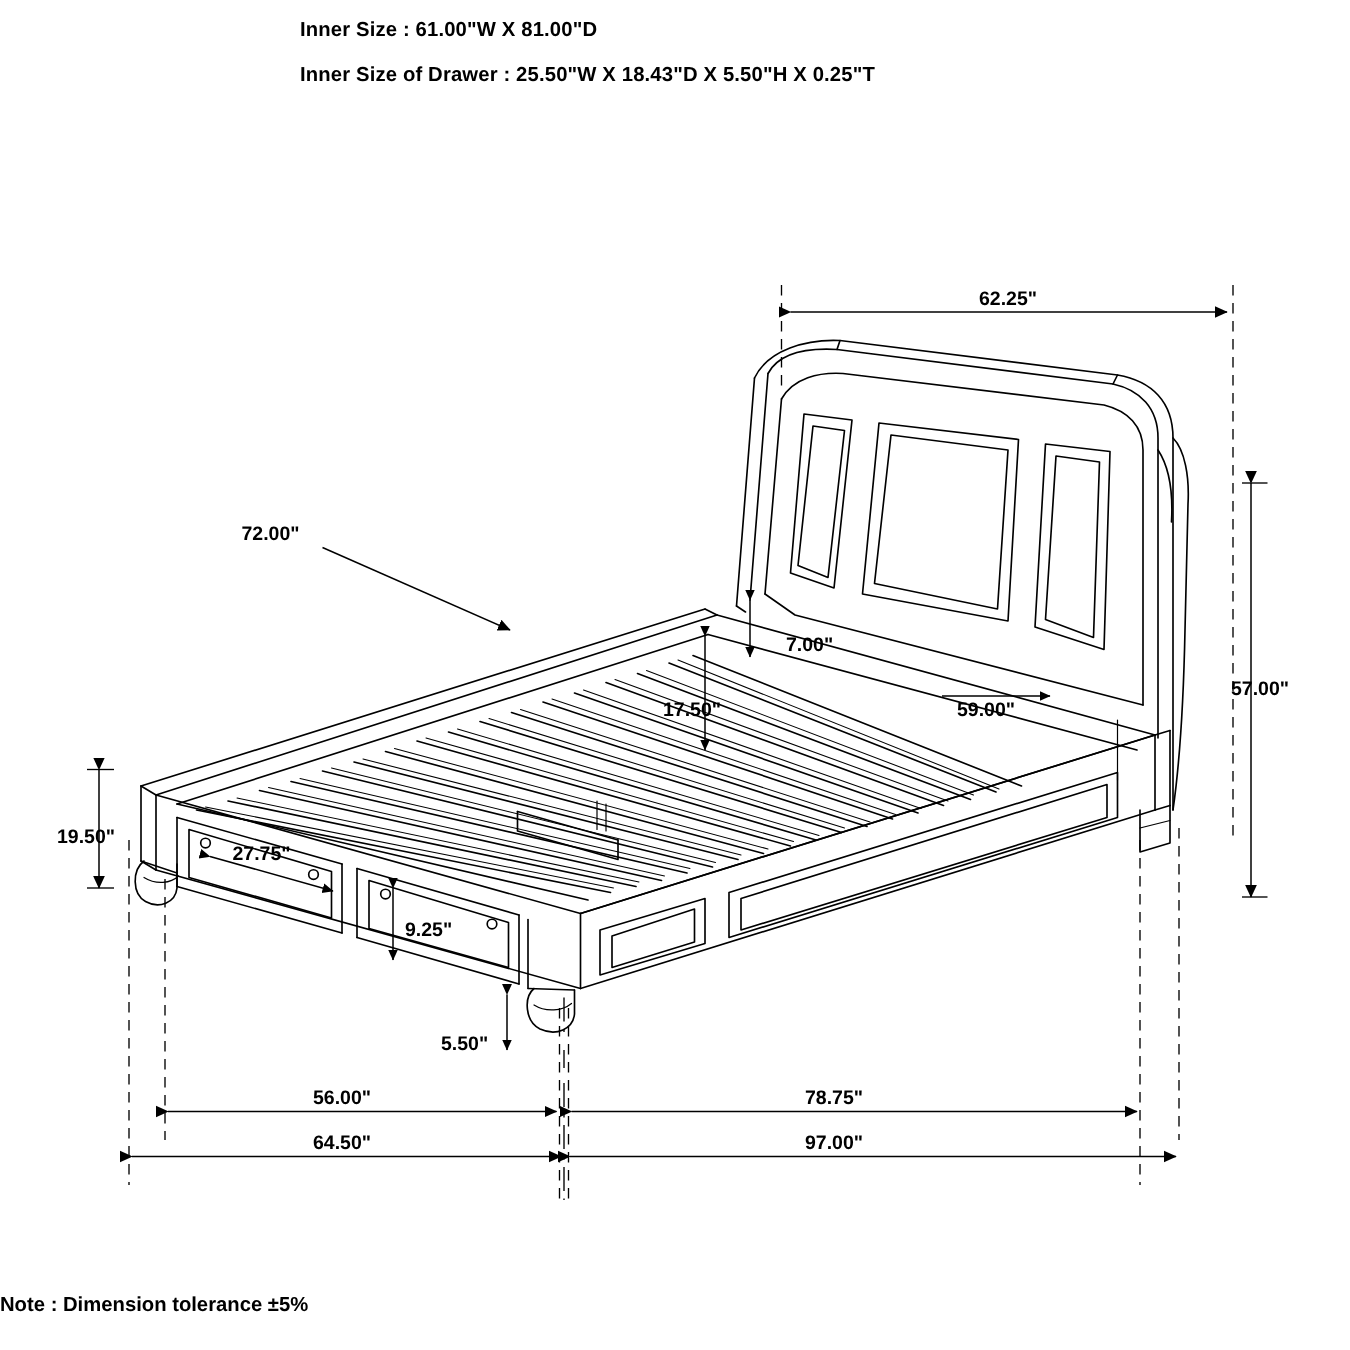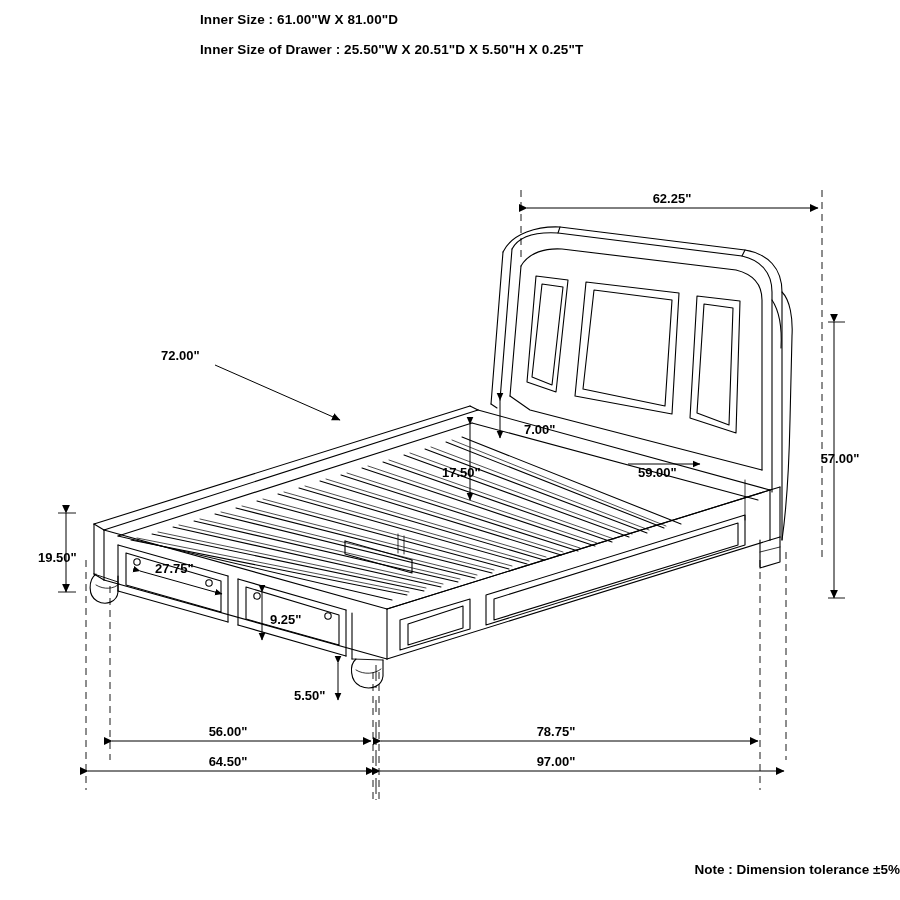--- a/index.html
+++ b/index.html
@@ -27,21 +27,21 @@
     font-size: 13.5px;
     letter-spacing: 0.1px;
     white-space: nowrap;
   }
   #hdr1 { left: 200px; top: 12px; }
   #hdr2 { left: 200px; top: 42px; }
   #note {
     position: absolute;
     left: 0; right: 0;
     top: 862px;
-    text-align: right;
+    text-align: left;
     font-weight: bold;
     font-size: 13.5px;
   }
   svg#dwg {
     position: absolute;
     left: 0; top: 0;
     width: 900px;
     height: 900px;
   }
   text.dim {
@@ -50,21 +50,21 @@
     font-weight: bold;
     fill: #000;
   }
 </style>
 </head>
 <body>
 
 <div id="stage">
 
   <div class="hdr" id="hdr1">Inner Size : 61.00"W X 81.00"D</div>
-  <div class="hdr" id="hdr2">Inner Size of Drawer : 25.50"W X 20.51"D X 5.50"H X 0.25"T</div>
+  <div class="hdr" id="hdr2">Inner Size of Drawer : 25.50"W X 18.43"D X 5.50"H X 0.25"T</div>
 
   <svg id="dwg" viewBox="0 0 900 900">
     <defs>
       <marker id="ah" markerWidth="9" markerHeight="9" refX="8" refY="4.5" orient="auto" markerUnits="userSpaceOnUse">
         <path d="M0,0.6 L8.5,4.5 L0,8.4 z" fill="#000"></path>
       </marker>
       <marker id="ahs" markerWidth="8" markerHeight="8" refX="7" refY="4" orient="auto" markerUnits="userSpaceOnUse">
         <path d="M0,0.7 L7.4,4 L0,7.3 z" fill="#000"></path>
       </marker>
     </defs>

